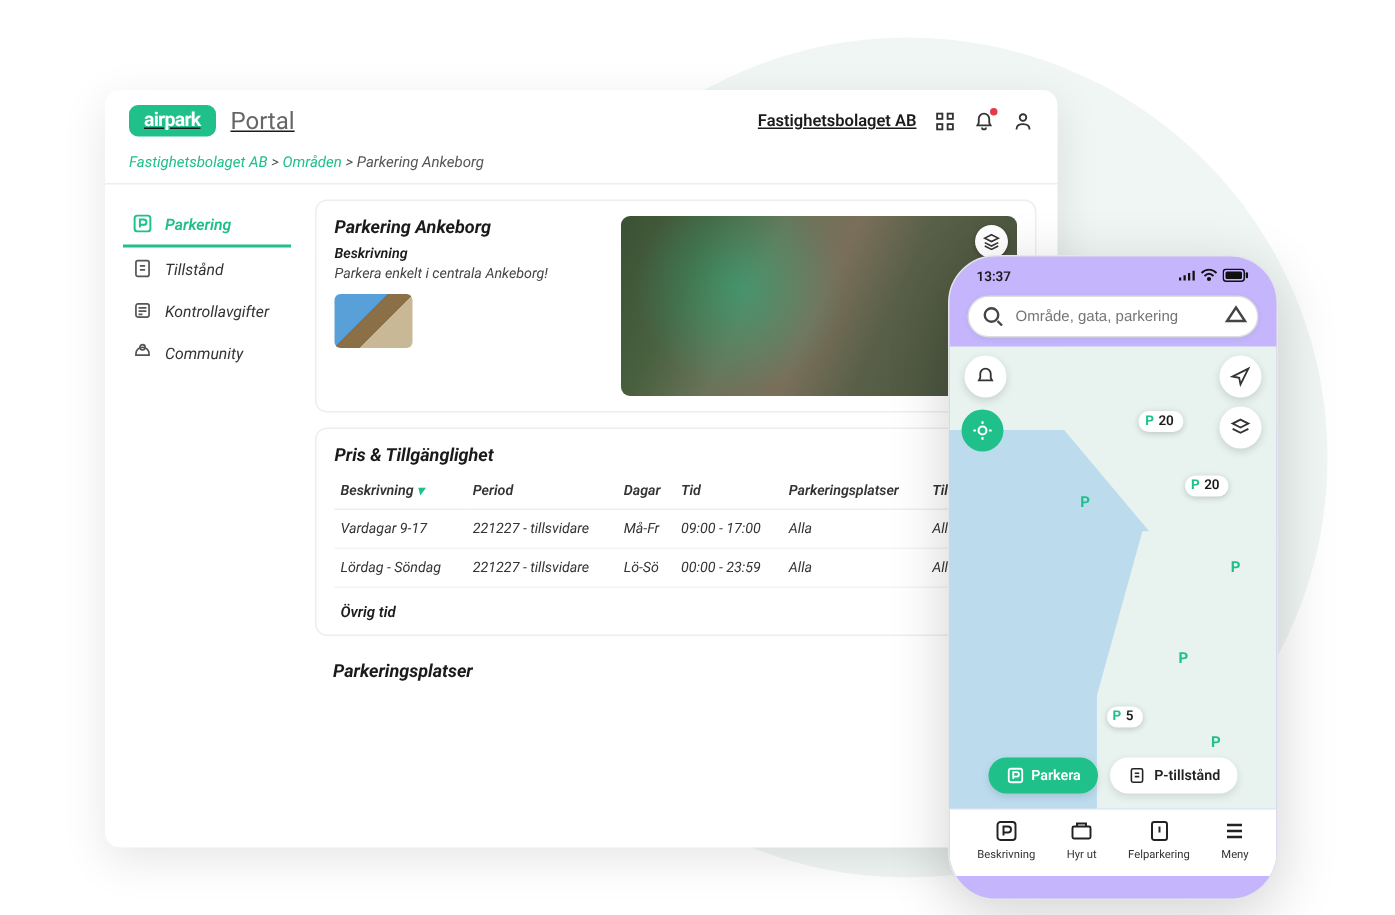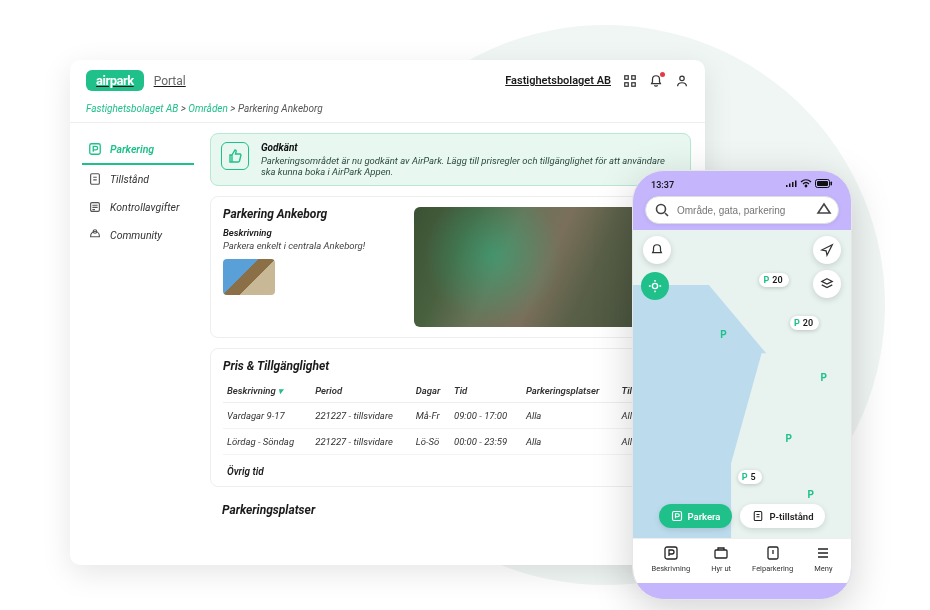--- a/index.html
+++ b/index.html
@@ -47,21 +47,21 @@
   .logo-group { display: flex; align-items: center; gap: 10px; }
   .logo {
     background: #1fc08a;
     color: #fff;
     font-weight: 700;
     padding: 3px 10px;
     border-radius: 6px;
     font-size: 13px;
     letter-spacing: -0.5px;
   }
-  .portal-label { color: #666; font-size: 12px; }
+  .portal-label { color: #666; font-size: 16px; }
   .header-right { display: flex; align-items: center; gap: 12px; }
   .org-name { font-weight: 600; font-size: 11px; }
   .hicon { width: 14px; height: 14px; position: relative; }
   .bell-dot::after {
     content:""; position:absolute; top:-2px; right:-2px;
     width:5px; height:5px; border-radius:50%; background:#e63946;
   }
   .breadcrumb {
     padding: 4px 16px 8px 16px;
     font-size: 10px;
@@ -304,31 +304,20 @@
               <path d="M3 9a5 5 0 0 1 10 0v1H3z"></path>
               <circle cx="8" cy="4" r="2"></circle>
             </svg>
         </span>
         <span>Community</span>
       </div>
     </div>
 
     <div class="main">
 
-      <div class="banner">
-        <div class="thumb-ic">
-          <svg width="16" height="16" viewBox="0 0 16 16" fill="none" stroke="#1fc08a" stroke-width="1.4">
-              <path d="M5 14H3V7h2zM5 7l3-5c1 0 1.5 1 1 2l-.5 2H13c1 0 1 1 .8 1.7L12.5 13c-.2.6-.7 1-1.3 1H5z"></path>
-            </svg>
-        </div>
-        <div>
-          <div class="banner-title">Godkänt</div>
-          <div>Parkeringsområdet är nu godkänt av AirPark. Lägg till prisregler och tillgänglighet för att användare ska kunna boka i AirPark Appen.</div>
-        </div>
-      </div>
 
       <div class="card info-card">
         <div class="info-left">
           <h3>Parkering Ankeborg</h3>
           <div class="lbl">Beskrivning</div>
           <div class="desc">Parkera enkelt i centrala Ankeborg!</div>
           <div class="thumb-img"></div>
         </div>
         <div class="aerial">
           <div class="map-ctrl" style="top:6px">

